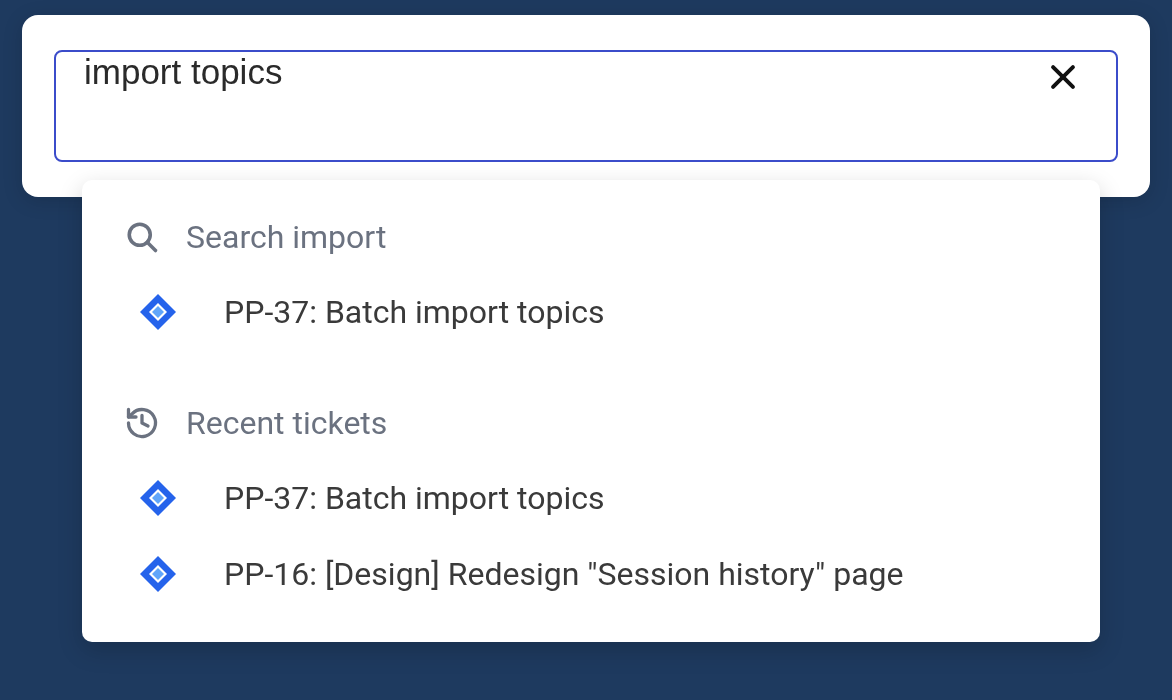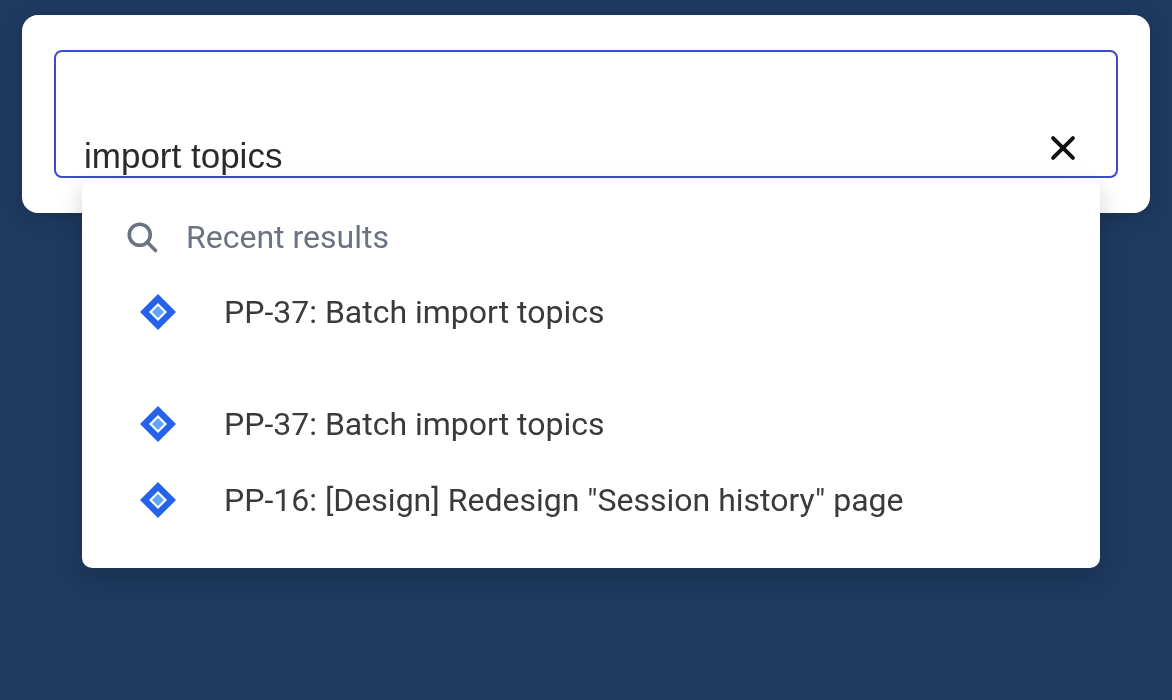--- a/index.html
+++ b/index.html
@@ -19,23 +19,23 @@
       background: #ffffff;
       border-radius: 16px;
       padding: 35px 32px;
       position: relative;
       box-shadow: 0 4px 20px rgba(0,0,0,0.15);
     }
     .search-input-wrapper {
       border: 2.5px solid #3b4cca;
       border-radius: 8px;
       display: flex;
-      align-items: flex-end;
+      align-items: flex-start;
       padding: 0 28px;
-      height: 128px;
+      height: 112px;
     }
     .search-input {
       flex: 1;
       border: none;
       outline: none;
       font-size: 35px;
       color: #2a2a2a;
       font-weight: 400;
       background: transparent;
       caret-color: #3b4cca;
@@ -124,36 +124,46 @@
 
   <div class="dropdown">
 
     <div class="section-header">
       <span class="section-header-icon">
         <svg viewBox="0 0 24 24" width="36" height="36" fill="none" stroke="#6b7280" stroke-width="2.4">
           <circle cx="10.5" cy="10.5" r="7"></circle>
           <line x1="21" y1="21" x2="15.5" y2="15.5" stroke-linecap="round"></line>
         </svg>
       </span>
-      <span class="section-header-text">Recent results</span>
+      <span class="section-header-text">Search import</span>
     </div>
 
     <div class="result-item">
       <span class="ticket-icon">
         <svg viewBox="0 0 40 40" width="40" height="40">
           <polygon points="20,2 38,20 20,38 2,20" fill="#2563eb"></polygon>
           <polygon points="20,11 29,20 20,29 11,20" fill="#ffffff"></polygon>
           <polygon points="20,14 26,20 20,26 14,20" fill="#60a5fa"></polygon>
         </svg>
       </span>
       <span class="result-text">PP-37: Batch import topics</span>
     </div>
 
     <div class="spacer"></div>
 
+    <div class="section-header">
+      <span class="section-header-icon">
+        <svg viewBox="0 0 24 24" width="36" height="36" fill="none" stroke="#6b7280" stroke-width="2.2">
+          <path d="M3 12a9 9 0 1 0 2.64-6.36L3 8" stroke-linecap="round" stroke-linejoin="round"></path>
+          <polyline points="3,3 3,8 8,8" stroke-linecap="round" stroke-linejoin="round"></polyline>
+          <polyline points="12,7 12,12 16,14" stroke-linecap="round" stroke-linejoin="round"></polyline>
+        </svg>
+      </span>
+      <span class="section-header-text">Recent tickets</span>
+    </div>
 
     <div class="result-item">
       <span class="ticket-icon">
         <svg viewBox="0 0 40 40" width="40" height="40">
           <polygon points="20,2 38,20 20,38 2,20" fill="#2563eb"></polygon>
           <polygon points="20,11 29,20 20,29 11,20" fill="#ffffff"></polygon>
           <polygon points="20,14 26,20 20,26 14,20" fill="#60a5fa"></polygon>
         </svg>
       </span>
       <span class="result-text">PP-37: Batch import topics</span>

